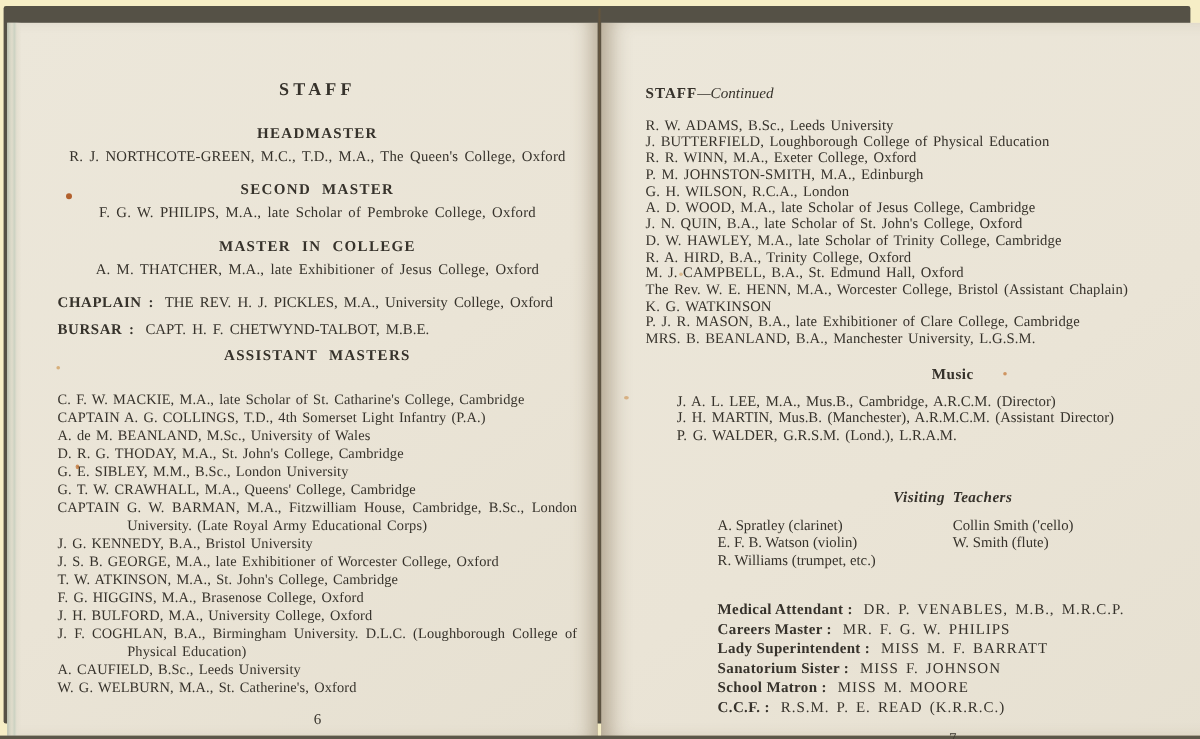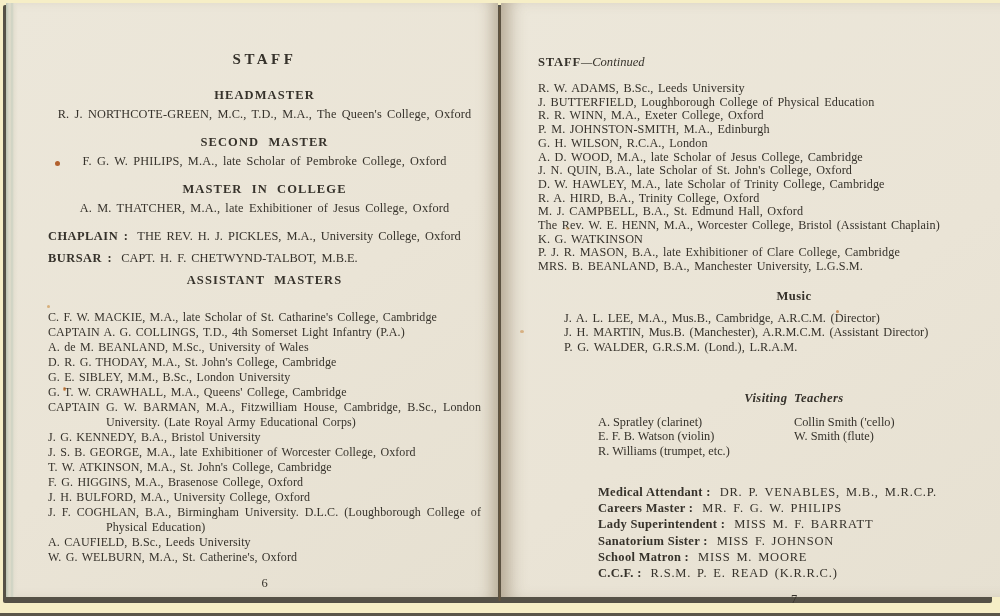--- a/index.html
+++ b/index.html
@@ -12,21 +12,21 @@
   
   .book-backdrop{
     position:absolute;left:3px;top:5px;right:8px;bottom:13px;
     background:#555146;border-radius:2px;
   }
   body::after{
     content:"";position:absolute;left:0;right:0;bottom:0;height:3px;
     background:#403c33;opacity:.85;
   }
   .page{
-    position:absolute;top:3px;height:594px;
+    position:absolute;top:19px;height:594px;
     background:linear-gradient(145deg,#ece7da 0%,#eae4d6 55%,#e6e0d1 100%);
   }
   .page-left{
     left:6px;width:492px;
     box-shadow:inset -14px 0 16px -9px rgba(97,76,45,.38);
   }
   .page-right{
     left:501px;width:565px;
     box-shadow:inset 16px 0 18px -9px rgba(97,76,45,.42);
   }

